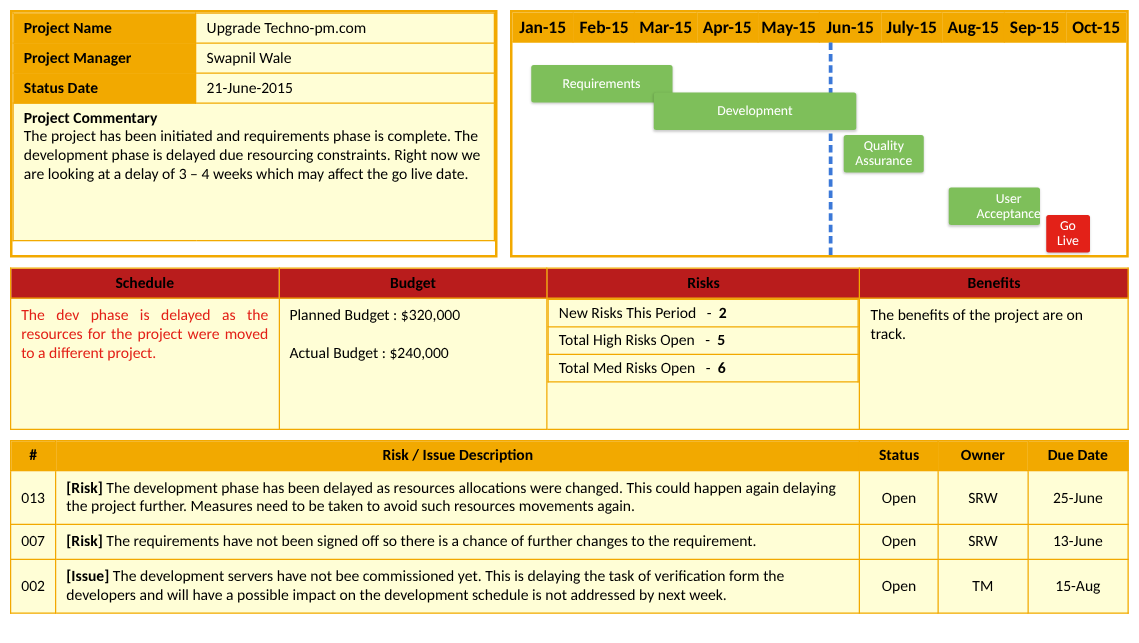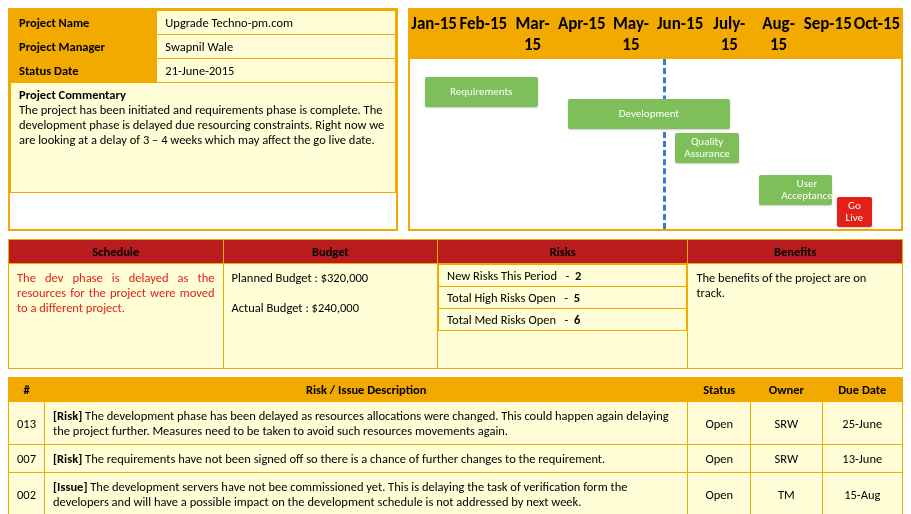--- a/index.html
+++ b/index.html
@@ -22,21 +22,21 @@
   .gantt {
     flex: 1;
     border: 2px solid #f2a900;
     position: relative;
     background: #fff;
   }
   .gantt-months { display: flex; }
   .gantt-months div {
     flex: 1;
     text-align: center;
-    font-size: 17px;
+    font-size: 14px;
     border-right: 1.5px solid #f2a900;
     border-bottom: 1.5px solid #f2a900;
     background: #f2a900;
     padding: 3px 0;
     font-weight: bold;
   }
   .gantt-months div:last-child { border-right: none; }
   .gantt-body { position: relative; height: 170px; padding: 6px; }
   .vline {
     position: absolute;
@@ -115,21 +115,21 @@
       <div>May-15</div>
       <div>Jun-15</div>
       <div>July-15</div>
       <div>Aug-15</div>
       <div>Sep-15</div>
       <div>Oct-15</div>
     </div>
     <div class="gantt-body">
       <div class="vline" style="left:51.5%;"></div>
       <div class="bar green" style="left:3%;  width:23%; top:18px;">Requirements</div>
-      <div class="bar green" style="left:23%; width:33%; top:40px;margin-left:45px;">Development</div>
+      <div class="bar green" style="left:23%; width:33%; top:40px;">Development</div>
       <div class="bar green" style="left:54%; width:13%; top:74px;">Quality Assurance</div>
       <div class="bar green" style="left:71%; width:15%; top:116px;padding-left:27px;">User Acceptance</div>
       <div class="bar red" style="left:87%; width:7%;  top:138px;">Go Live</div>
     </div>
   </div>
 </div>
 
 <table class="summary">
   <colgroup>
       <col style="width:24%">

